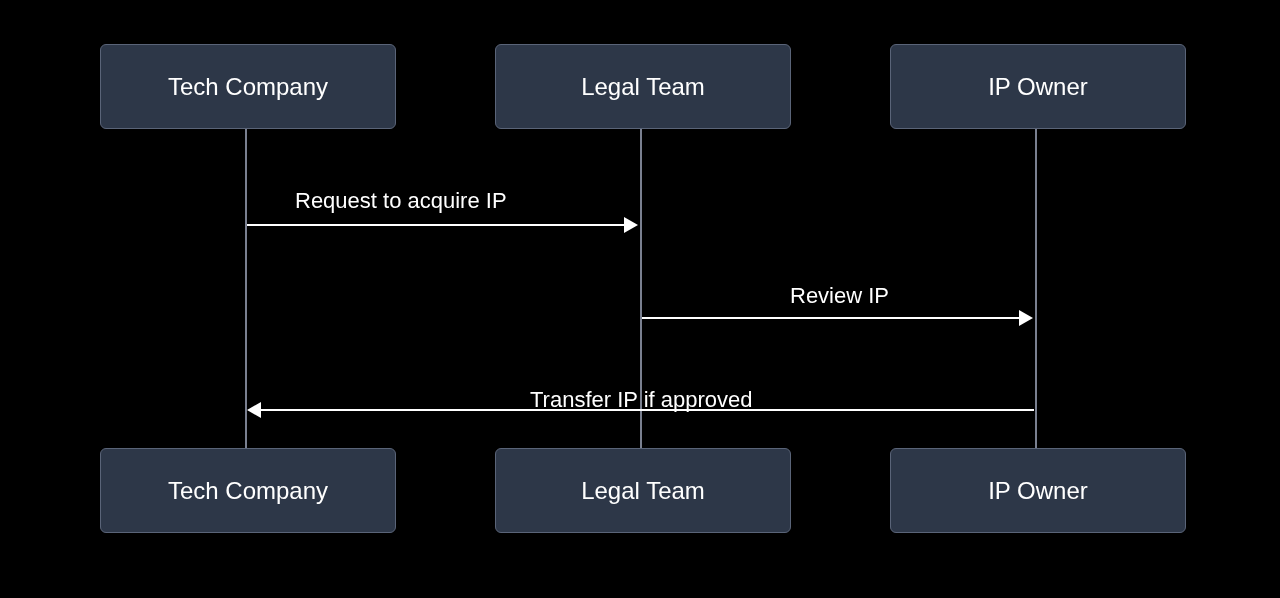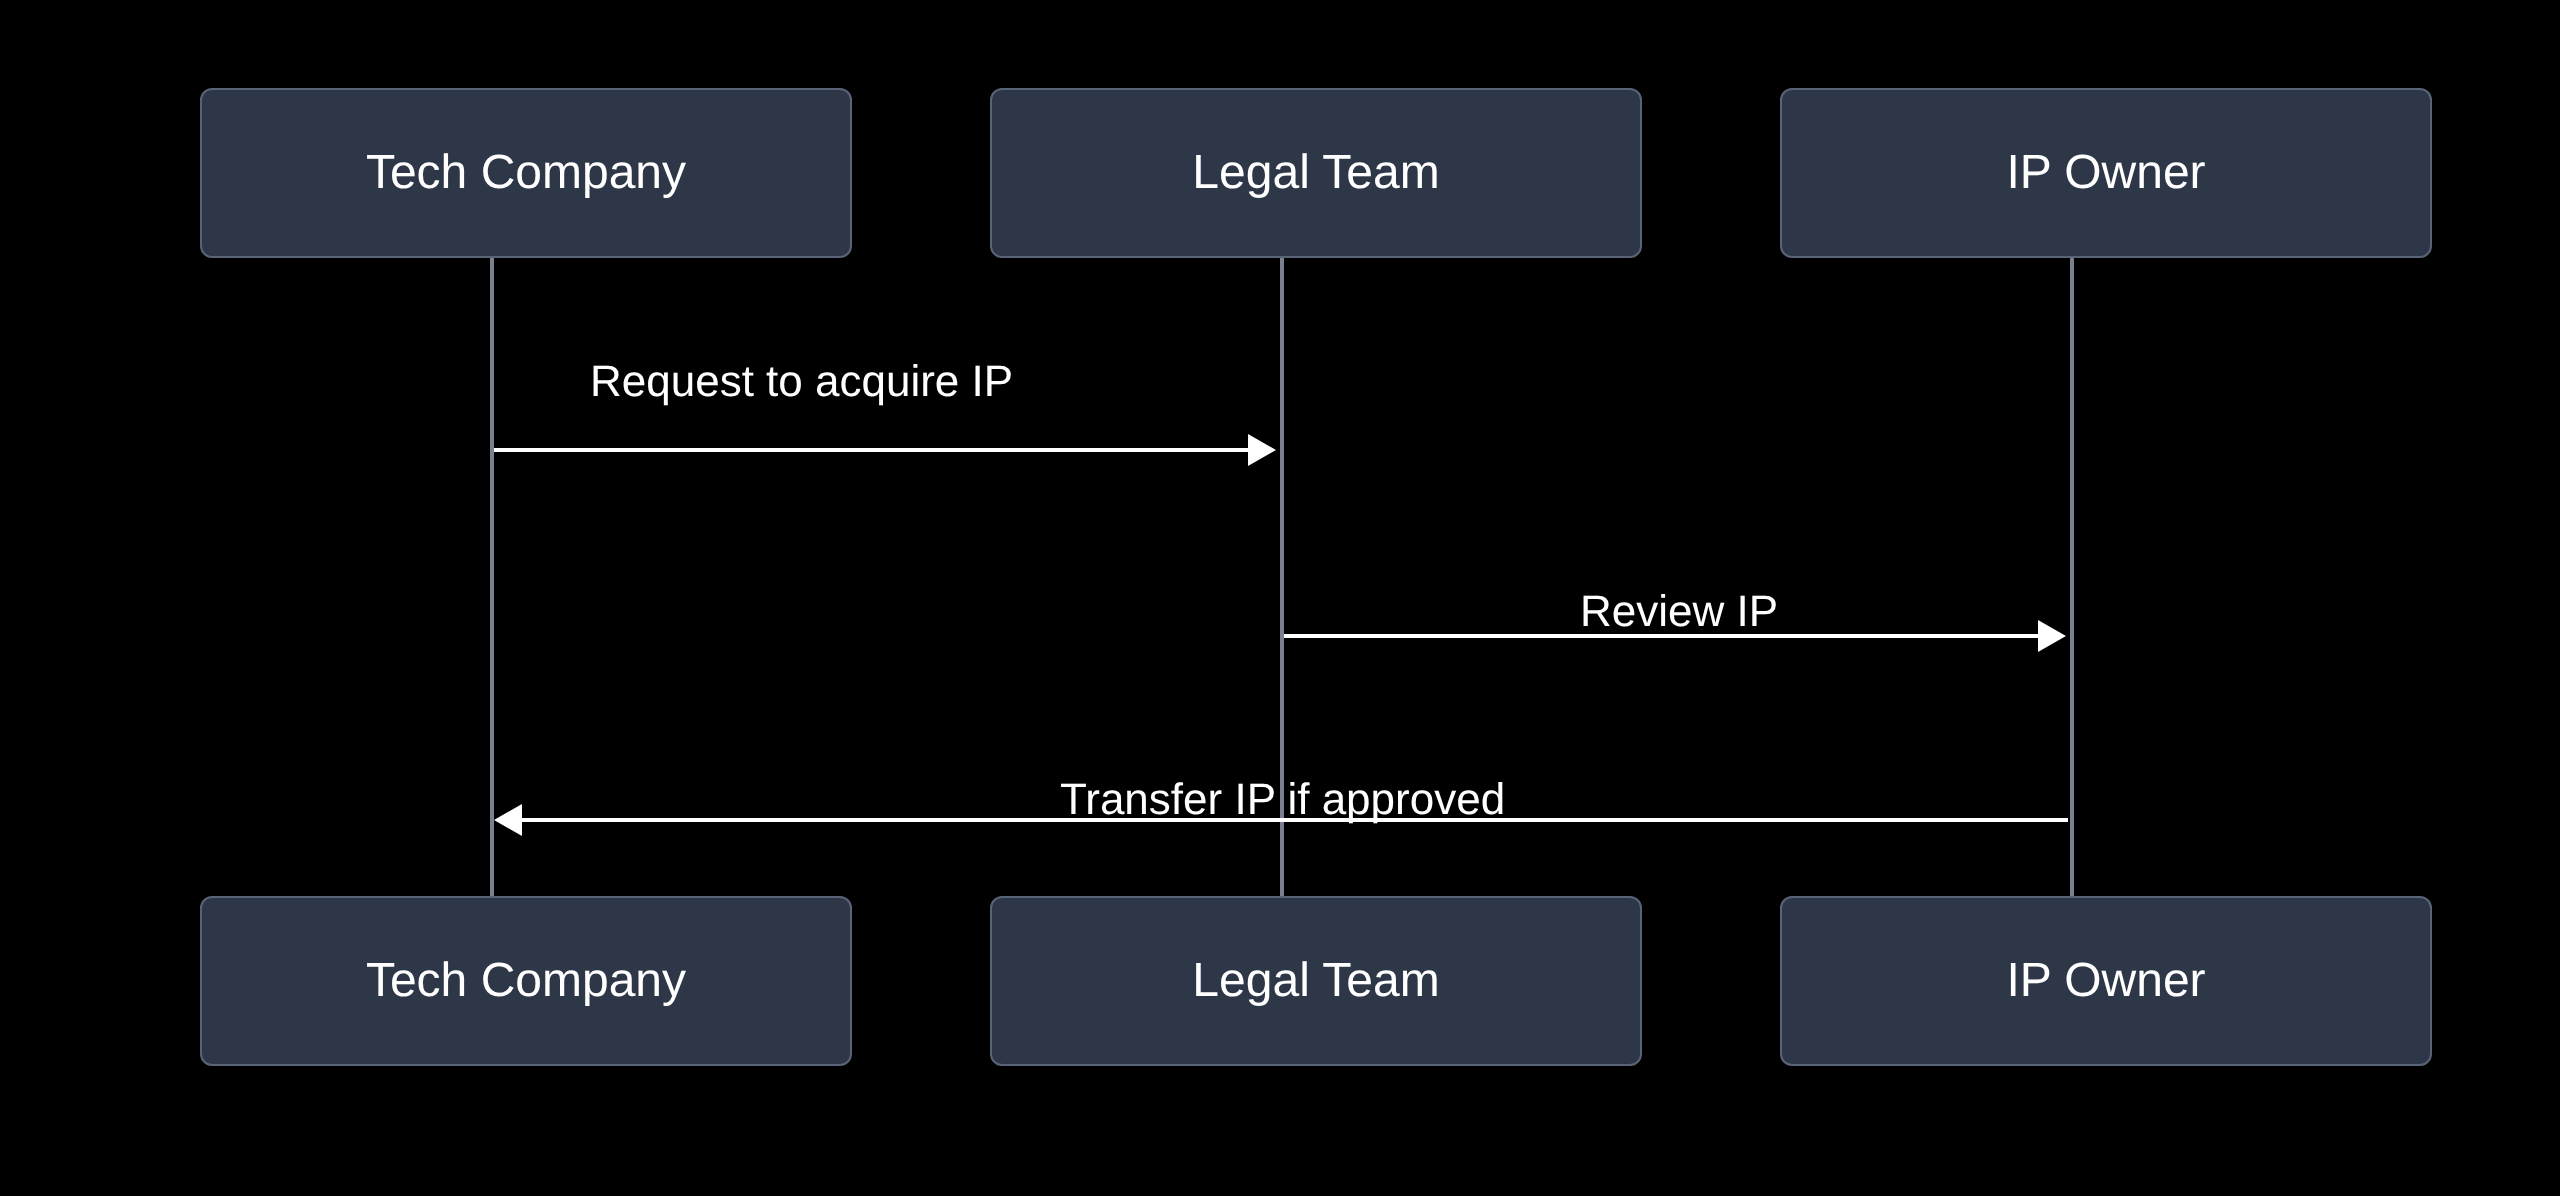--- a/index.html
+++ b/index.html
@@ -17,21 +17,21 @@
     .actor-box {
       position: absolute;
       background: #2d3748;
       border: 1px solid #5a6478;
       border-radius: 6px;
       color: #fff;
       font-size: 24px;
       display: flex;
       align-items: center;
       justify-content: center;
-      width: 326px;
+      width: 296px;
       height: 85px;
     }
     .lifeline {
       position: absolute;
       width: 2px;
       background: #7a8090;
       top: 128px;
       height: 320px;
     }
     .message-arrow {
@@ -82,23 +82,23 @@
 <div class="actor-box" style="left: 100px; top: 448px;">
   <span>Tech Company</span>
 </div>
 <div class="actor-box" style="left: 495px; top: 448px;">
   <span>Legal Team</span>
 </div>
 <div class="actor-box" style="left: 890px; top: 448px;">
   <span>IP Owner</span>
 </div>
 
-<div class="message-label" style="left: 295px; top: 178px; text-align: right;">Request to acquire IP</div>
+<div class="message-label" style="left: 295px; top: 188px; text-align: right;">Request to acquire IP</div>
 <div class="message-arrow" style="left: 247px; top: 224px; width: 378px;"></div>
 <div class="arrow-head-right" style="left: 624px; top: 217px;"></div>
 
-<div class="message-label" style="left: 790px; top: 293px;">Review IP</div>
+<div class="message-label" style="left: 790px; top: 283px;">Review IP</div>
 <div class="message-arrow" style="left: 642px; top: 317px; width: 378px;"></div>
 <div class="arrow-head-right" style="left: 1019px; top: 310px;"></div>
 
 <div class="message-label" style="left: 530px; top: 387px;">Transfer IP if approved</div>
 <div class="message-arrow" style="left: 260px; top: 409px; width: 774px;"></div>
 <div class="arrow-head-left" style="left: 247px; top: 402px;"></div>
 
 </body></html>

